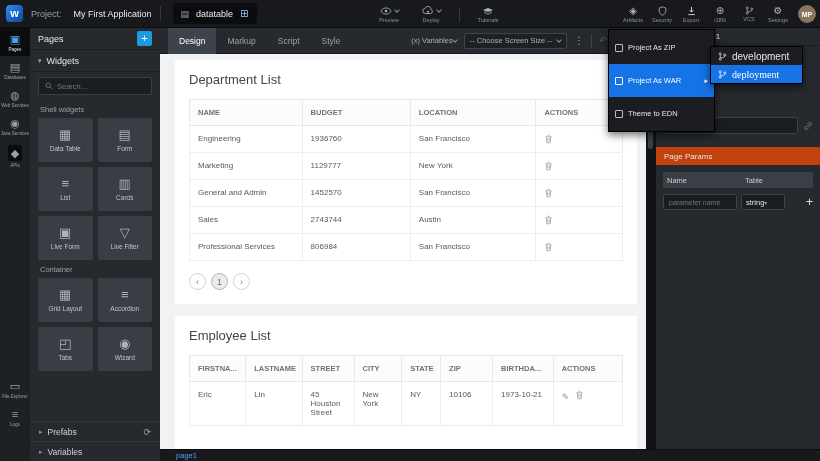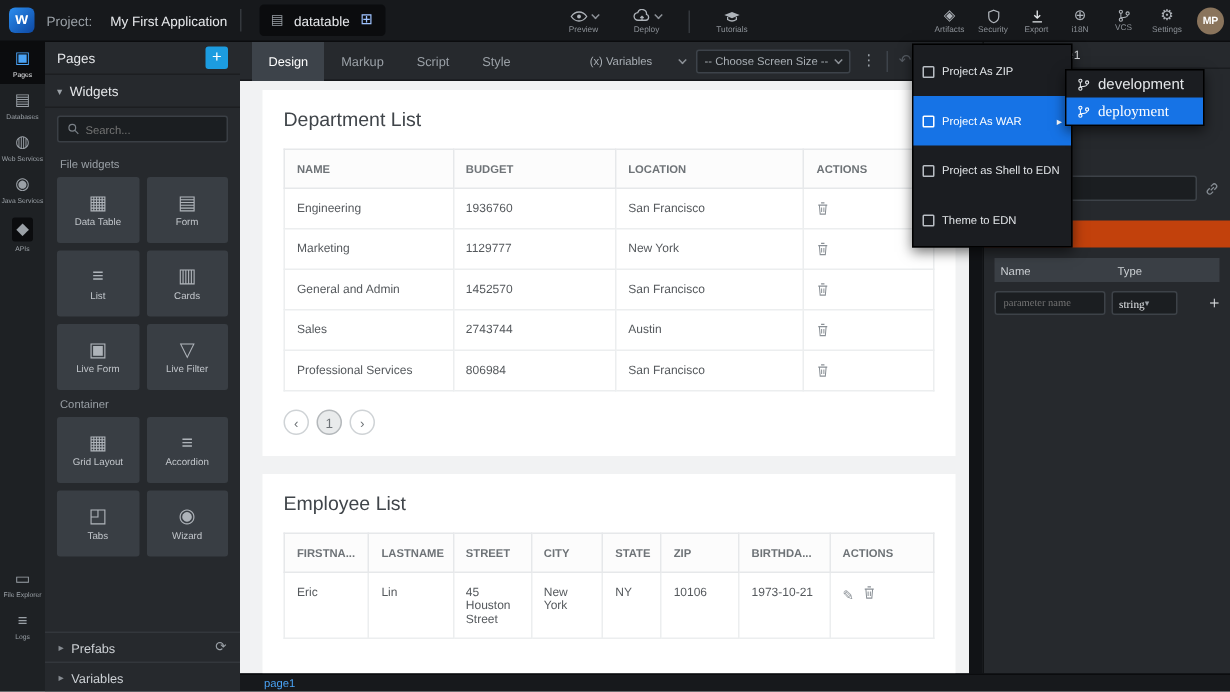--- a/index.html
+++ b/index.html
@@ -58,21 +58,21 @@
   .lp-sec{height:20px;border-top:1px solid #33373c;display:flex;align-items:center;padding:0 9px;gap:5px;font-size:8.5px;color:#ced2d6;background:#26292d;}
   .lp-sec .scaret{font-size:7px;color:#868b91;}
   .lp-sec .refresh{margin-left:auto;font-size:9px;color:#9aa0a6;}
 
   
   .workspace{position:absolute;left:160px;top:28px;width:495px;height:421px;background:#26292d;z-index:1;}
   .canvas-toolbar{height:26px;display:flex;align-items:center;border-bottom:1px solid #15171a;padding-left:8px;}
   .ct-tab{height:26px;line-height:26px;padding:0 11px;font-size:8.5px;color:#9ba1a7;}
   .ct-tab.active{background:#3d434a;color:#fff;}
   .ct-right{margin-left:auto;display:flex;align-items:center;gap:7px;color:#9ba1a7;font-size:8px;padding-right:8px;}
-  .vars-btn{display:flex;align-items:center;gap:18px;font-size:7.5px;color:#aab0b6;}
+  .vars-btn{display:flex;align-items:center;gap:0;font-size:7.5px;color:#aab0b6;}
   .screen-select{height:16px;border:1px solid #3d434a;background:#1e2124;border-radius:2px;display:flex;align-items:center;padding:0 5px;gap:5px;font-size:7.5px;color:#aab0b6;white-space:nowrap;}
   .kebab{font-size:10px;color:#9ba1a7;}
   .ct-div{width:1px;height:14px;background:#3d434a;}
   .histo{font-size:10px;color:#565c63;}
   .frame-icon{width:9px;height:9px;border:1px solid #9ba1a7;border-radius:1px;}
 
   .canvas{position:absolute;left:0;top:26px;width:486px;height:395px;background:#f1f2f3;overflow:hidden;}
   .scrollbar{position:absolute;right:0;top:26px;width:9px;height:395px;background:#111316;}
   .scroll-thumb{margin:3px 2px;width:5px;height:92px;background:#3a3f45;border-radius:2px;}
 
@@ -92,21 +92,21 @@
   .right-panel{position:absolute;left:655px;top:28px;width:165px;height:421px;background:#26292d;border-left:1px solid #101214;z-index:2;}
   .rp-tabs{height:18px;border-bottom:1px solid #1a1d20;display:flex;align-items:center;}
   .rp-tab{margin-left:42px;font-size:8px;color:#e4e7ea;}
   .rp-field-label{font-size:8px;color:#aab0b6;margin:57px 0 5px 8px;}
   .rp-input-row{display:flex;align-items:center;margin:0 7px 0 8px;gap:5px;}
   .rp-input{flex:1;height:17px;background:#1b1e21;border:1px solid #3d4248;border-radius:2px;color:#dfe2e5;font-size:8px;padding:0 5px;font-family:inherit;outline:none;min-width:0;}
   .link-btn{color:#868d94;display:flex;}
   .rp-section{margin-top:13px;height:18px;background:#c2410c;display:flex;align-items:center;padding:0 8px;font-size:8px;color:#e4e7ea;}
   .param-head{display:flex;align-items:center;height:16px;margin:7px 7px 0 7px;padding:0 4px;background:#3a3f45;font-size:7.5px;color:#cdd1d5;}
   .param-head .ph-name{width:78px;}
-  .param-row{display:flex;align-items:center;margin:6px 7px 0 7px;gap:4px;font-family:Liberation Serif, serif;}
+  .param-row{display:flex;align-items:center;margin:6px 7px 0 7px;gap:4px;}
   .param-row .rp-input{flex:none;width:74px;height:16px;font-size:7px;}
   .type-select{width:44px;height:16px;background:#1b1e21;border:1px solid #3d4248;border-radius:2px;display:flex;align-items:center;justify-content:flex-start;padding:0 4px;font-size:7.5px;color:#dfe2e5;}
   .type-select .caret-down{font-size:6px;}
   .plus-btn{margin-left:auto;color:#e4e7ea;font-size:12px;line-height:12px;}
 
   
   .bottom-bar{position:absolute;left:160px;top:449px;width:660px;height:12px;background:#17191c;border-top:1px solid #0b0c0e;display:flex;align-items:center;padding-left:16px;z-index:6;}
   .bottom-tab{font-size:7.5px;color:#4aa3f5;}
 
   
@@ -270,21 +270,21 @@
     </div>
     <div class="search-box">
       <span>
           <svg viewBox="0 0 10 10" width="8" height="8">
             <circle cx="4" cy="4" r="2.8" fill="none" stroke="#7a8087"></circle>
             <path d="M6.2 6.2L9 9" stroke="#7a8087"></path>
           </svg>
         </span>
       <input type="text" placeholder="Search..." style="">
     </div>
-    <div class="group-label">File widgets</div>
+    <div class="group-label">Shell widgets</div>
     <div class="tiles">
       <div class="tile">
           <span class="tglyph">▦</span>
           <span class="tlbl">Data Table</span>
         </div>
       <div class="tile">
           <span class="tglyph">▤</span>
           <span class="tlbl">Form</span>
         </div>
       <div class="tile">
@@ -485,21 +485,21 @@
       <input class="rp-input" type="text" value="Datatable" style="">
       <span class="link-btn">
           <svg viewBox="0 0 12 12" width="10" height="10">
             <path d="M5 7l2.5-2.5M4.2 5.4L2.8 6.8a1.9 1.9 0 002.7 2.7l1.4-1.4M7.8 6.6l1.4-1.4a1.9 1.9 0 00-2.7-2.7L5.1 3.9" fill="none" stroke="currentColor" stroke-width="1"></path>
           </svg>
         </span>
     </div>
     <div class="rp-section">Page Params</div>
     <div class="param-head">
       <span class="ph-name">Name</span>
-      <span>Type</span>
+      <span>Table</span>
     </div>
     <div class="param-row">
       <input class="rp-input" type="text" placeholder="parameter name" style="">
       <div class="type-select">
         <span>string</span>
         <span class="caret-down">▾</span>
       </div>
       <span class="plus-btn">+</span>
     </div>
   </aside>
@@ -510,24 +510,20 @@
 
   <div class="export-menu">
     <div class="em-item">
       <span class="bicon"></span>
       <span>Project As ZIP</span>
     </div>
     <div class="em-item active">
       <span class="bicon"></span>
       <span>Project As WAR</span>
       <span class="em-arrow">▸</span>
-    </div>
-    <div class="em-item">
-      <span class="bicon"></span>
-      <span>Project as Shell to EDN</span>
     </div>
     <div class="em-item">
       <span class="bicon"></span>
       <span>Theme to EDN</span>
     </div>
   </div>
 
   <div class="profile-menu">
     <div class="pm-item">
       <span>

